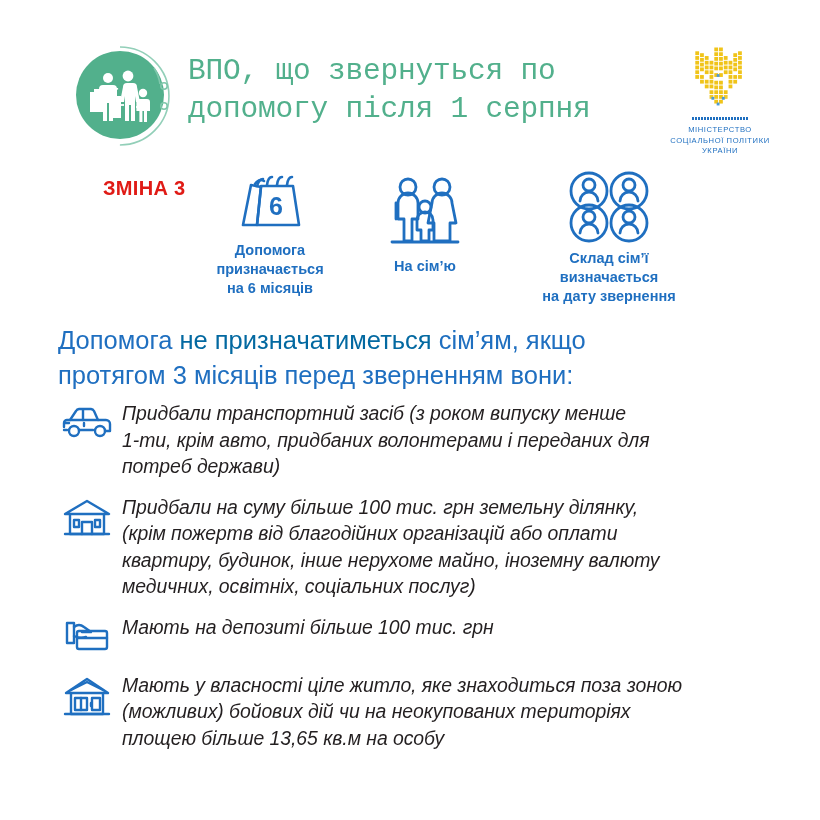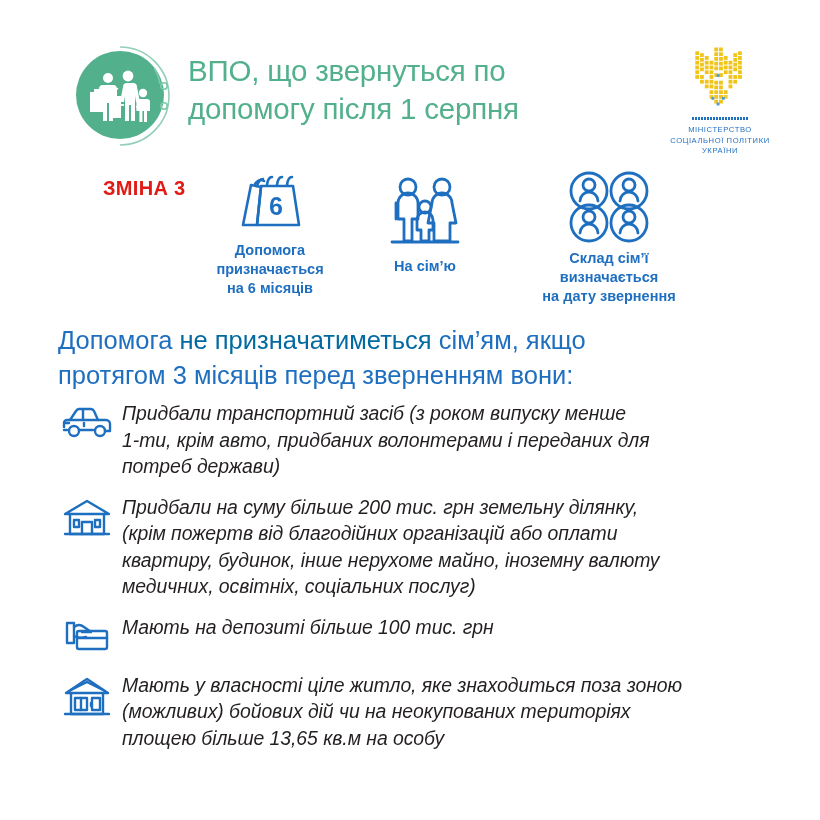--- a/index.html
+++ b/index.html
@@ -45,20 +45,21 @@
   .header-title {
     position: absolute;
     left: 188px;
     top: 52px;
     width: 430px;
     font-size: 29.5px;
     line-height: 38px;
     font-weight: 400;
     color: #52b08c;
     letter-spacing: -0.2px;
+    font-family: Liberation Mono, monospace;
   }
   .header-title .t-line { display: block; }
 
   
   .ministry {
     position: absolute;
     left: 660px;
     top: 38px;
     width: 120px;
     text-align: center;
@@ -412,21 +413,21 @@
           <path d="M3 16 L25 3 L47 16 Z"></path>
           <path d="M8 16 v20 h34 v-20"></path>
           <path d="M3 36 h44"></path>
           <path d="M20 36 v-12 h10 v12"></path>
           <path d="M12 22 h5 v7 h-5 z"></path>
           <path d="M33 22 h5 v7 h-5 z"></path>
         </g>
       </svg>
     </span>
     <span class="li-text">
-      <span class="l-line">Придбали на суму більше 200 тис. грн земельну ділянку,</span>
+      <span class="l-line">Придбали на суму більше 100 тис. грн земельну ділянку,</span>
       <span class="l-line">(крім пожертв від благодійних організацій або оплати</span>
       <span class="l-line">квартиру, будинок, інше нерухоме майно, іноземну валюту</span>
       <span class="l-line">медичних, освітніх, соціальних послуг)</span>
     </span>
   </div>
 
   <div class="list-item item-deposit">
     <span class="li-icon">
       <svg width="48" height="36" viewBox="0 0 48 36">
         <g fill="none" stroke="#1f6fc0" stroke-width="2.4" stroke-linecap="round" stroke-linejoin="round">

